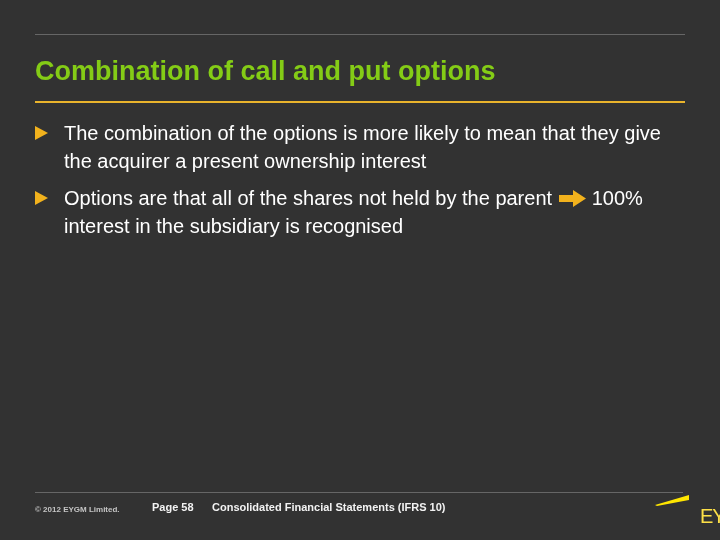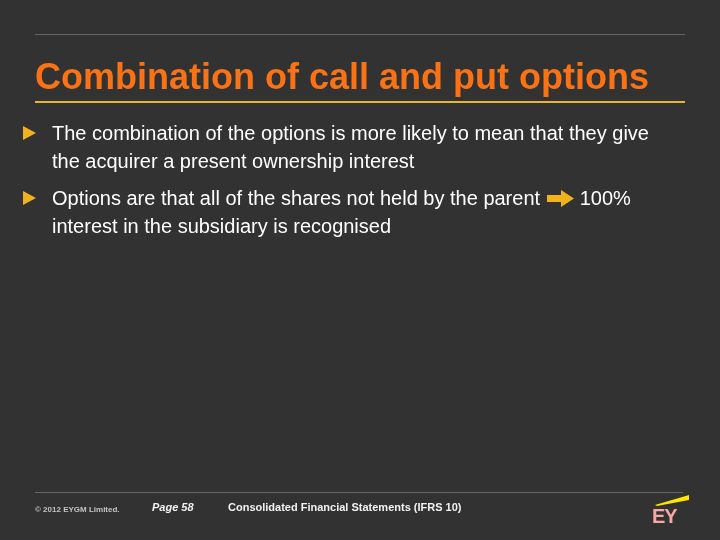--- a/index.html
+++ b/index.html
@@ -21,36 +21,36 @@
     top: 34px;
     width: 650px;
     height: 1px;
     background: #666666;
   }
   .slide-title {
     position: absolute;
     left: 35px;
     top: 38px;
     width: 660px;
-    font-size: 36px;
+    font-size: 27px;
     line-height: 30px;
     font-weight: bold;
-    color: #f97316;
+    color: #84cc16;
   }
   .title-rule {
     position: absolute;
     left: 35px;
     top: 101px;
     width: 650px;
     height: 2px;
     background: #EAB42C;
   }
   .bullets {
     position: absolute;
-    left: 23px;
+    left: 35px;
     top: 119px;
     width: 660px;
   }
   .bullet-item {
     display: flex;
     margin-bottom: 9px;
   }
   .bullet-marker {
     flex: 0 0 29px;
     width: 29px;
@@ -90,48 +90,48 @@
     font-weight: bold;
     color: #c4c4c4;
   }
   .footer-page {
     position: absolute;
     left: 152px;
     top: 501px;
     font-size: 11px;
     font-weight: bold;
     color: #f2f2f2;
-    font-style: italic;
   }
   .footer-doc-title {
     position: absolute;
-    left: 228px;
+    left: 212px;
     top: 501px;
     font-size: 11px;
     font-weight: bold;
     color: #f2f2f2;
   }
   .ey-logo {
     position: absolute;
     left: 652px;
     top: 495px;
     width: 42px;
     text-align: left;
   }
   .ey-beam {
     display: block;
     margin-left: 3px;
   }
   .ey-logo-text {
     display: block;
     font-size: 20px;
     line-height: 21px;
-    font-weight: bold;
+    font-weight: normal;
     letter-spacing: -1px;
-    color: #fca5a5;
+    color: #fde047;
+    margin-left: 48px;
   }
 </style>
 </head>
 <body>
 
 <div class="slide">
 
   <div class="top-hairline"></div>
 
   <h1 class="slide-title">Combination of call and put options</h1>

